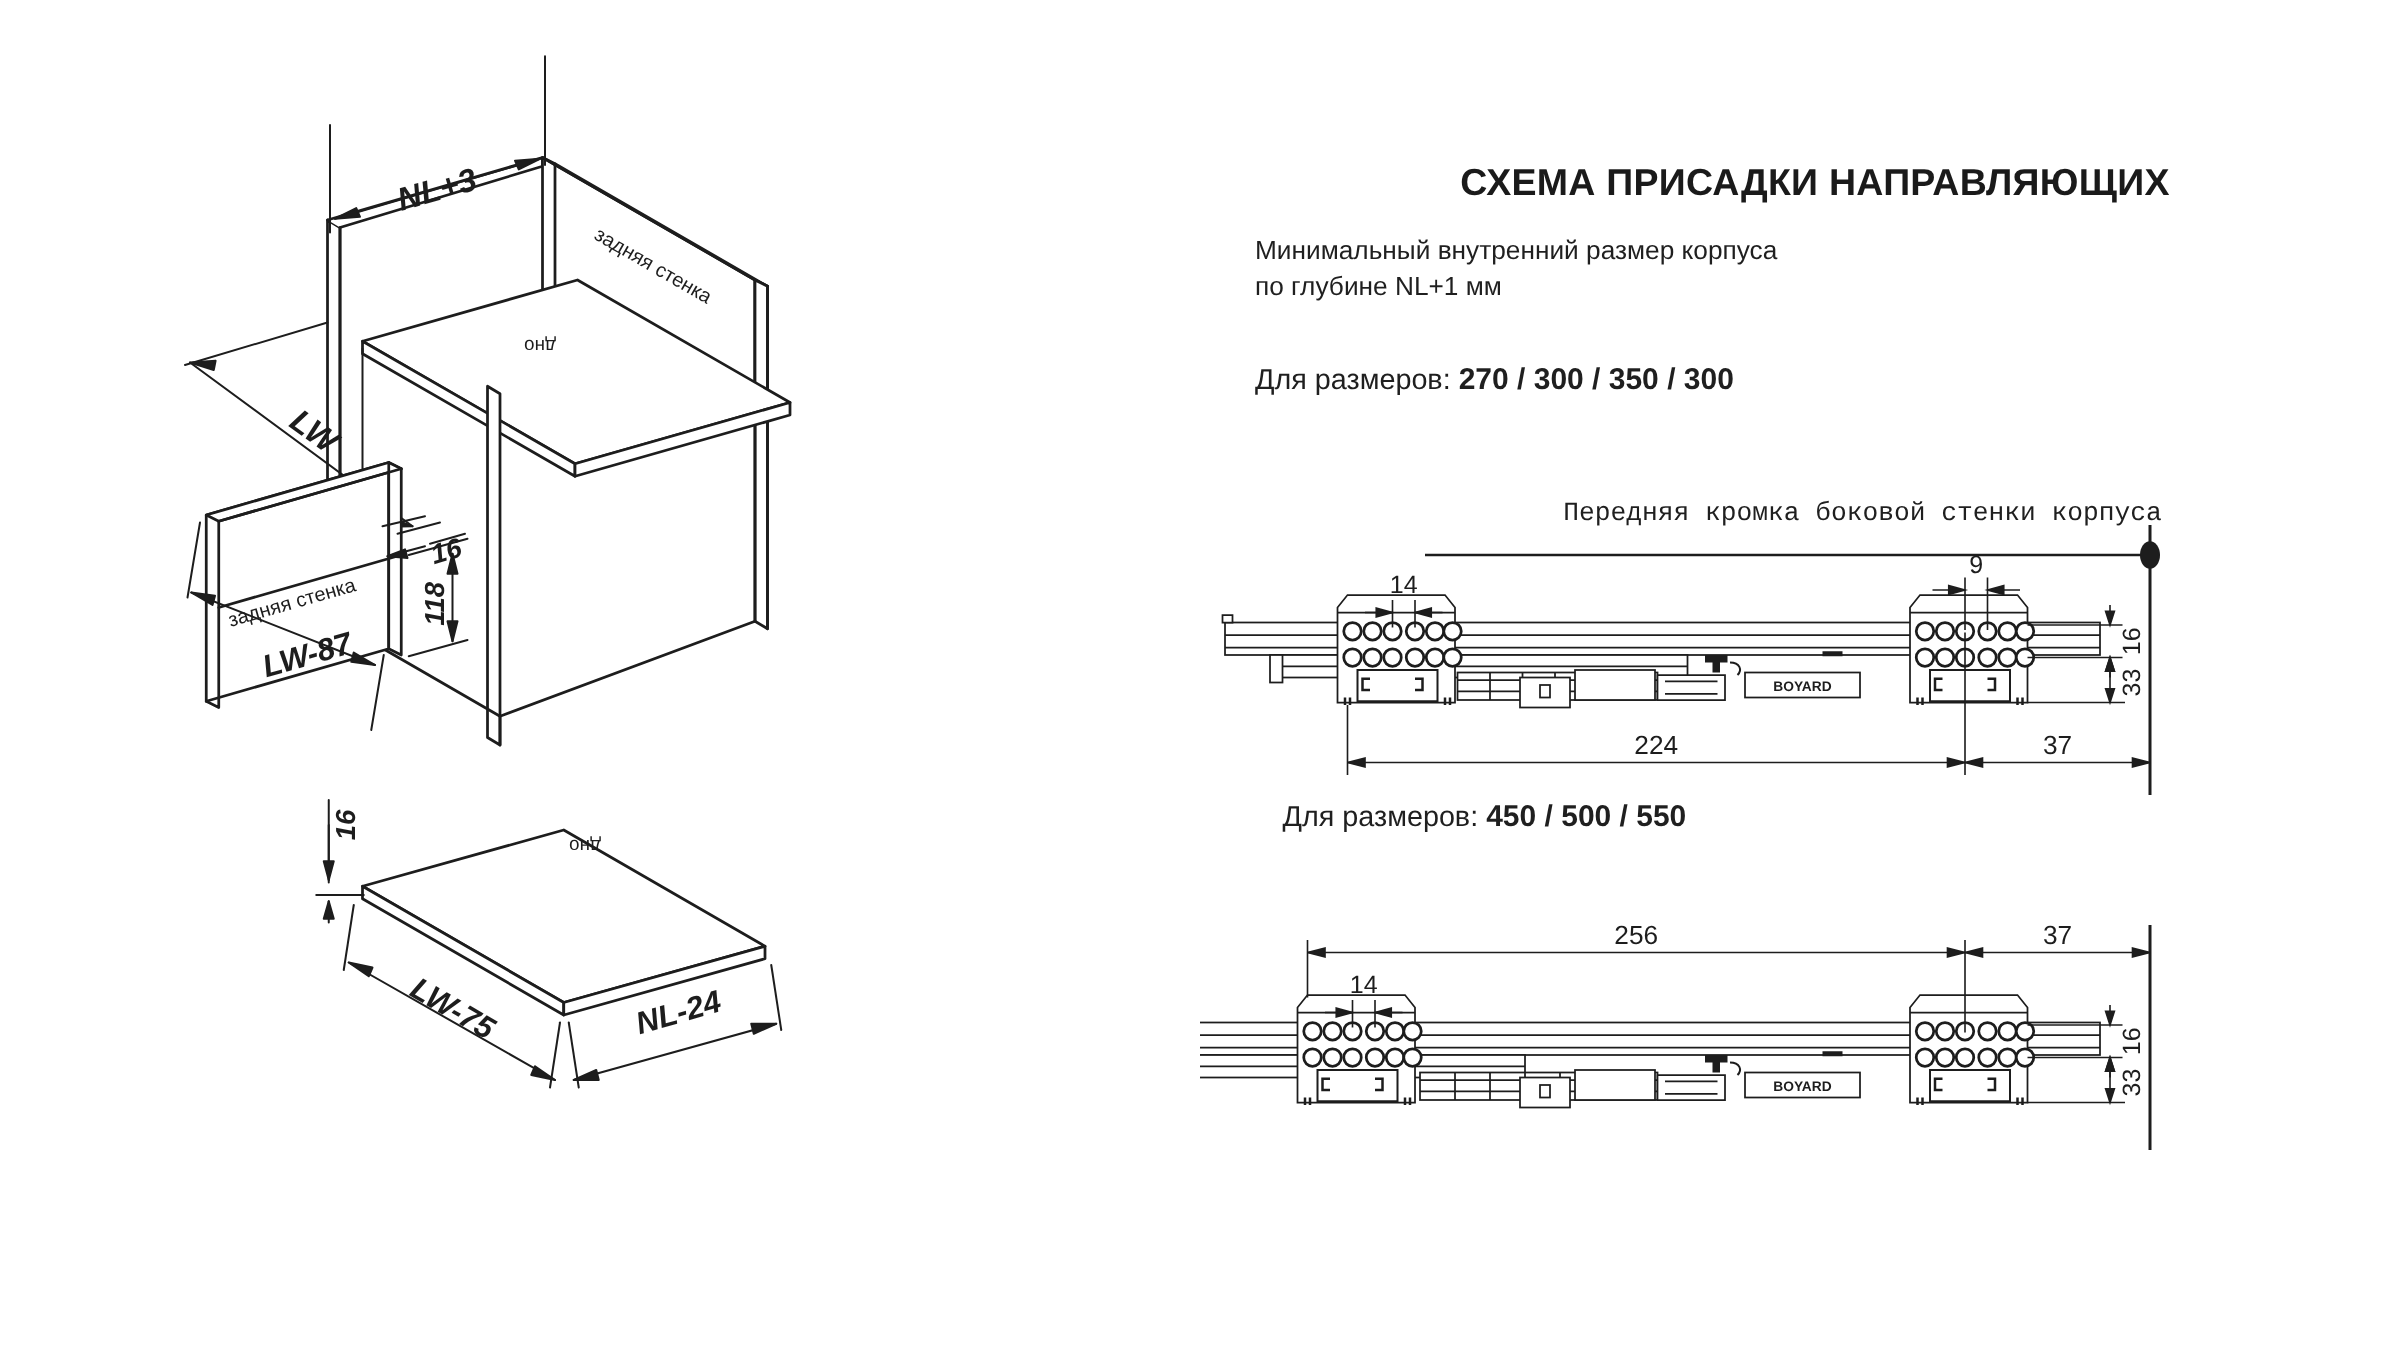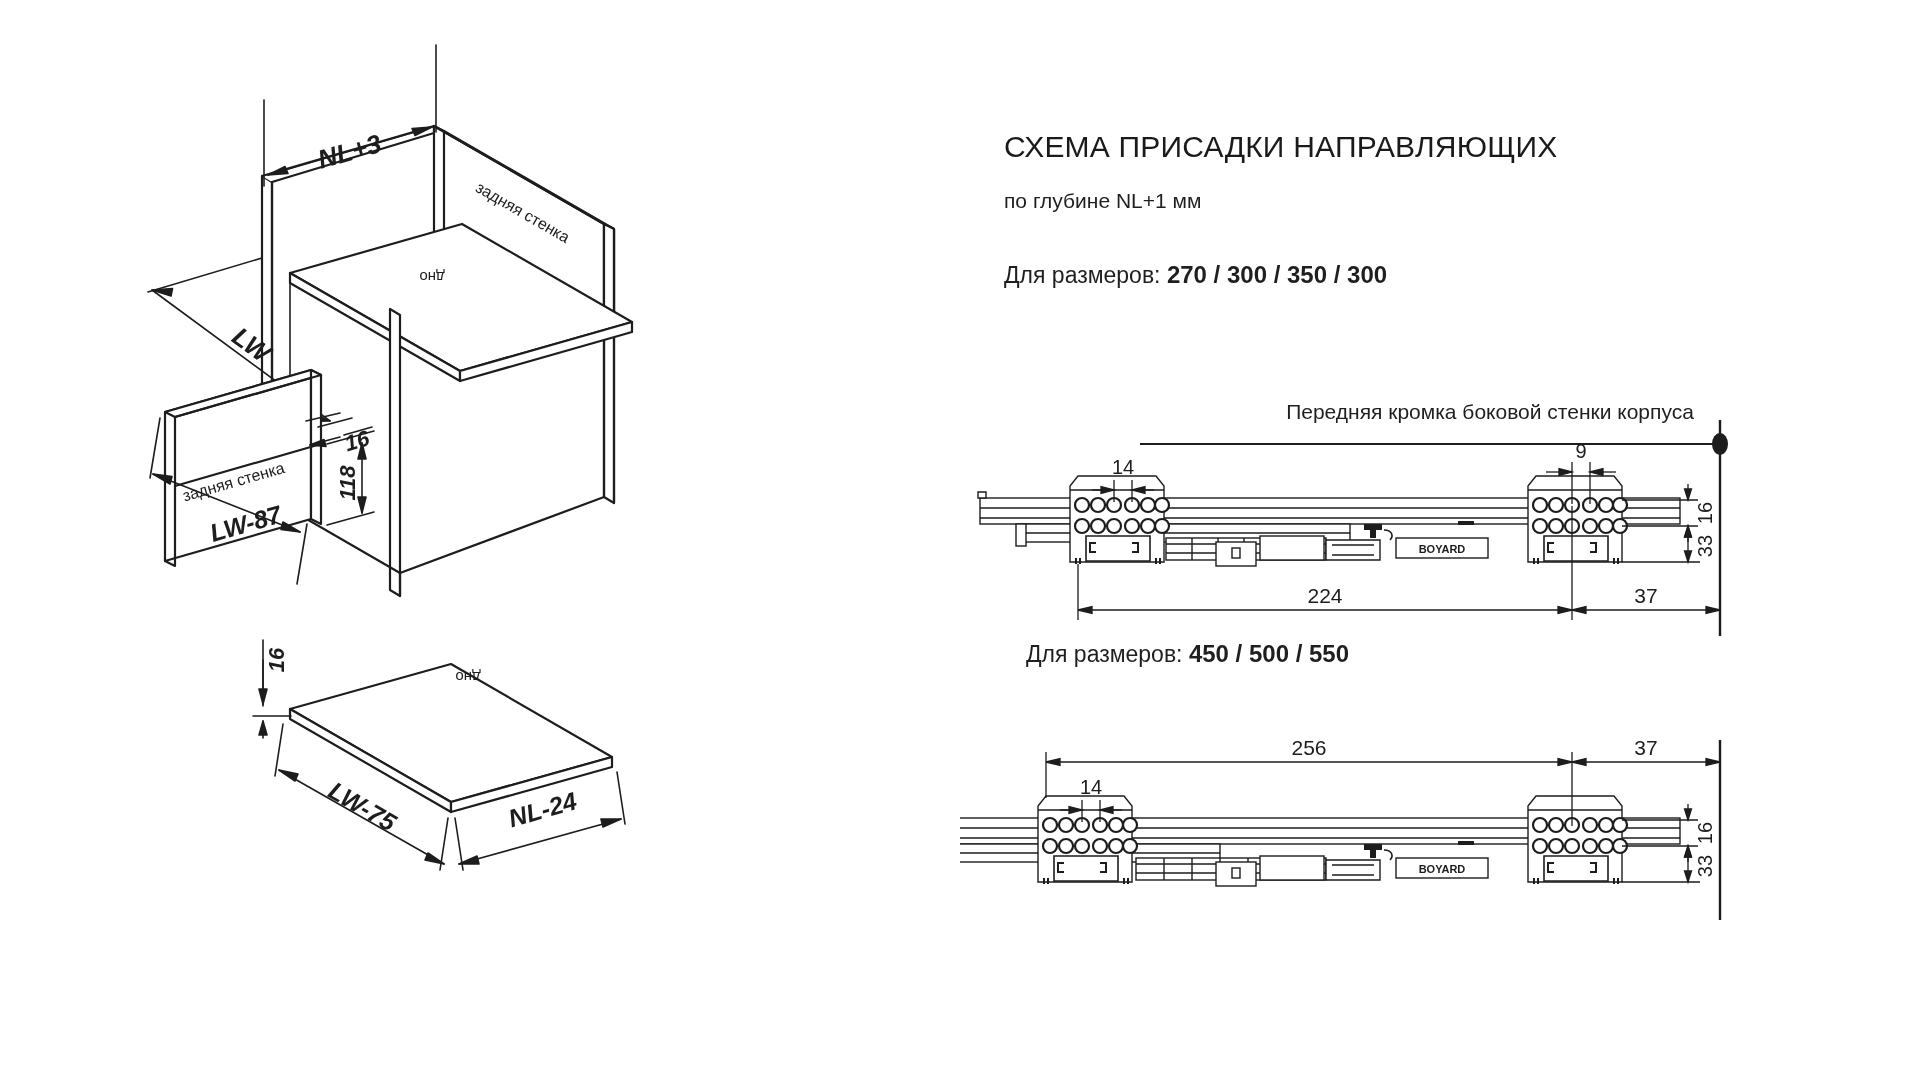--- a/index.html
+++ b/index.html
@@ -8,30 +8,30 @@
     width:1924px;height:1082px;position:relative;overflow:hidden;
     font-family:"Liberation Sans","DejaVu Sans",sans-serif;
     color:#1d1d1d;
   }
   .abs{position:absolute;}
   svg{display:block;}
 
   
   #right-panel{position:absolute;left:1000px;top:130px;width:900px;}
   #doc-title{
-    font-size:30px;font-weight:normal;letter-spacing:.2px;
-    color:#1a1a1a;margin:0 0 22px 4px;white-space:nowrap;
+    font-size:30px;font-weight:bold;letter-spacing:.2px;
+    color:#1a1a1a;margin:0 0 22px 4px;white-space:nowrap;text-align:center;
   }
   .desc-line{font-size:21px;line-height:29px;color:#1f1f1f;white-space:nowrap;}
 
   .sizes-row{font-size:23px;color:#1f1f1f;white-space:nowrap;}
   .sizes-row b{font-weight:bold;font-size:24px;}
 
   .edge-caption{
-    font-size:21px;color:#1f1f1f;white-space:nowrap;text-align:center;
+    font-size:21px;color:#1f1f1f;white-space:nowrap;text-align:center;font-family:Liberation Mono, monospace;
   }
 
   
   .dim{font-family:"Liberation Sans","DejaVu Sans",sans-serif;fill:#1d1d1d;}
 </style>
 </head>
 <body>
 
 <div class="abs" style="left:0px;top:0px;width:960px;height:1082px;">
   <svg width="960" height="1082" viewBox="0 0 960 1082">
@@ -176,20 +176,21 @@
       <text x="284" y="660" font-size="22" font-weight="bold" font-style="italic" text-anchor="middle" transform="rotate(-90 284 660)">16</text>
     </g>
   </svg>
 </div>
 
 <div id="right-panel">
 
   <h1 id="doc-title">СХЕМА ПРИСАДКИ НАПРАВЛЯЮЩИХ</h1>
 
   <div style="margin-left:4px;">
+    <div class="desc-line">Минимальный внутренний размер корпуса</div>
     <div class="desc-line">по глубине NL+1 мм</div>
   </div>
 
   <div class="sizes-row" style="margin:46px 0 0 4px;">
     <span>Для размеров:</span>
     <b>270 / 300 / 350 / 300</b>
   </div>
 </div>
 
 <div class="abs edge-caption" style="left:1120px;top:400px;width:740px;">Передняя кромка боковой стенки корпуса</div>

